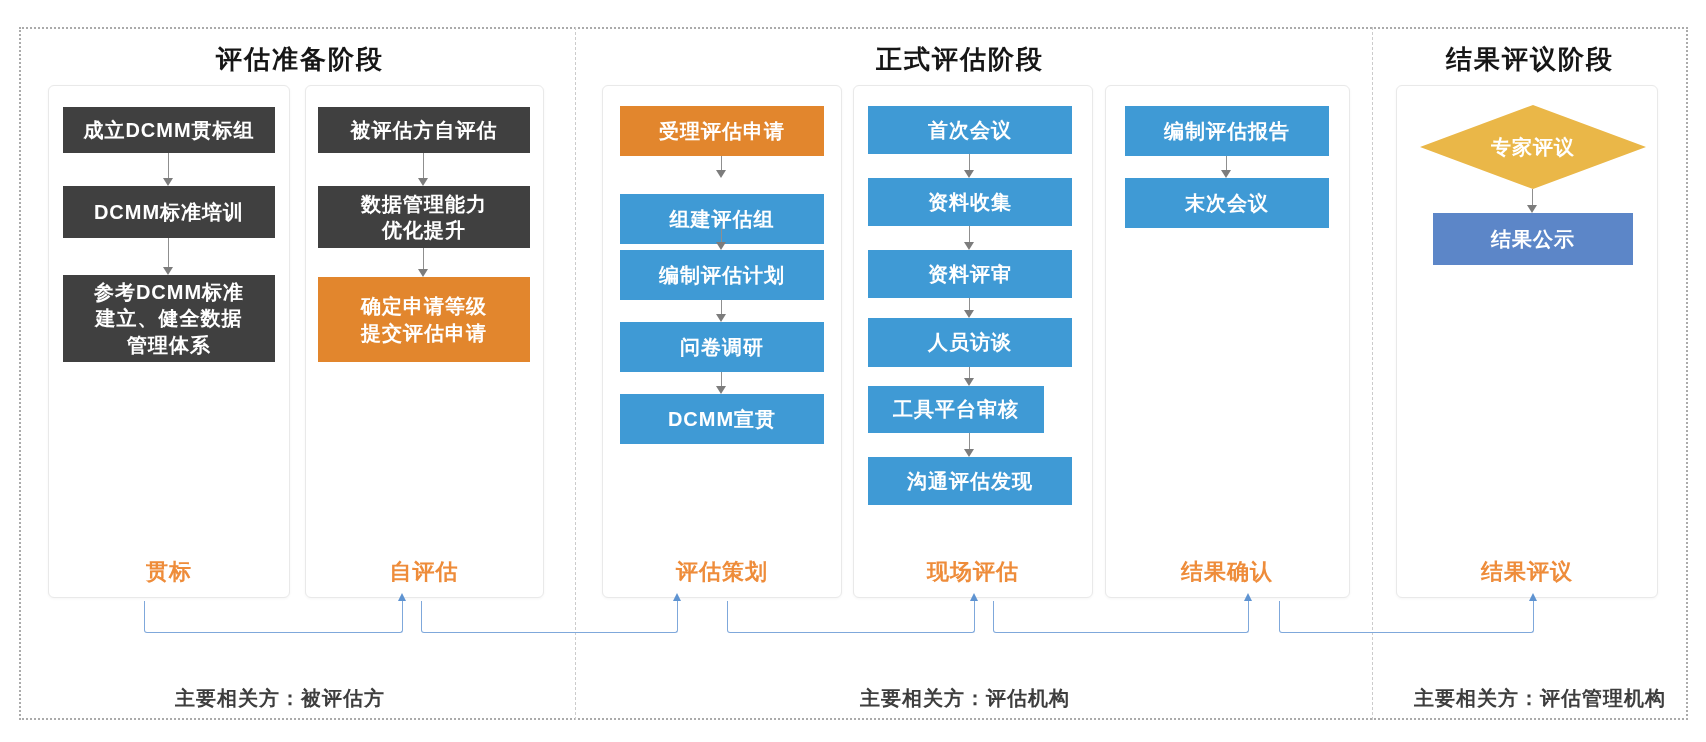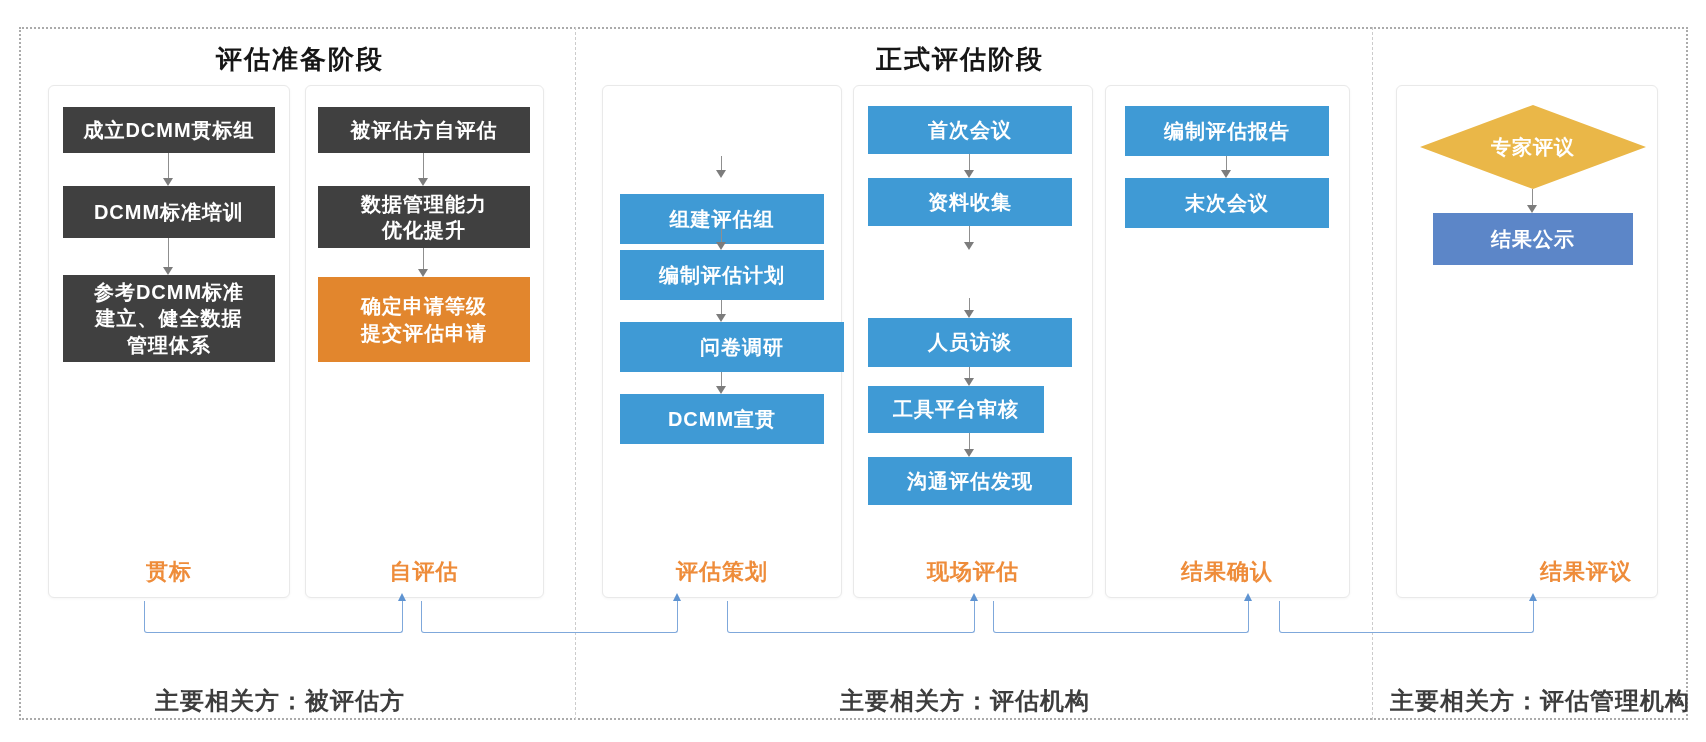--- a/index.html
+++ b/index.html
@@ -54,34 +54,35 @@
     position:absolute;right:-4px;top:-8px;width:0;height:0;
     border-left:4.5px solid transparent;border-right:4.5px solid transparent;
     border-bottom:8px solid #5E93D1;
   }
   .stage-label{
     position:absolute;top:557px;transform:translateX(-50%);
     font-size:22px;font-weight:bold;color:#EE8C3A;letter-spacing:1px;white-space:nowrap;
   }
   .stakeholder{
     position:absolute;top:685px;transform:translateX(-50%);
-    font-size:24px;font-weight:bold;color:#3D3D3D;letter-spacing:1px;white-space:nowrap;
+    font-size:20px;font-weight:bold;color:#3D3D3D;letter-spacing:1px;white-space:nowrap;
   }
 </style>
 </head>
 <body>
 
 <div id="canvas">
 
   <div class="outer-border"></div>
   <div class="divider" style="left:575px;"></div>
   <div class="divider" style="left:1372px;"></div>
 
   <div class="phase-title" style="left:300px;">评估准备阶段</div>
   <div class="phase-title" style="left:960px;">正式评估阶段</div>
+  <div class="phase-title" style="left:1530px;">结果评议阶段</div>
 
   <div class="panel" style="left:48px;width:242px;"></div>
   <div class="panel" style="left:305px;width:239px;"></div>
   <div class="panel" style="left:602px;width:240px;"></div>
   <div class="panel" style="left:853px;width:240px;"></div>
   <div class="panel" style="left:1105px;width:245px;"></div>
   <div class="panel" style="left:1396px;width:262px;"></div>
 
   <div class="box c-muted" style="left:63px;top:107px;width:212px;height:46px;">成立DCMM贯标组</div>
   <div class="varrow" style="left:163px;top:153px;height:33px;">
@@ -104,51 +105,53 @@
     </div>
   <div class="box c-muted" style="left:318px;top:186px;width:212px;height:62px;">数据管理能力
 优化提升</div>
   <div class="varrow" style="left:418px;top:248px;height:29px;">
       <div class="stem"></div>
       <div class="head"></div>
     </div>
   <div class="box c-orange" style="left:318px;top:277px;width:212px;height:85px;">确定申请等级
 提交评估申请</div>
 
+  <div class="box c-orange" style="left:620px;top:106px;width:204px;height:50px;">受理评估申请</div>
   <div class="varrow" style="left:716px;top:156px;height:22px;">
       <div class="stem"></div>
       <div class="head"></div>
     </div>
   <div class="box c-blue" style="left:620px;top:194px;width:204px;height:50px;">组建评估组</div>
   <div class="varrow" style="left:716px;top:228px;height:22px;">
       <div class="stem"></div>
       <div class="head"></div>
     </div>
   <div class="box c-blue" style="left:620px;top:250px;width:204px;height:50px;">编制评估计划</div>
   <div class="varrow" style="left:716px;top:300px;height:22px;">
       <div class="stem"></div>
       <div class="head"></div>
     </div>
-  <div class="box c-blue" style="left:620px;top:322px;width:204px;height:50px;padding-left:20px;">问卷调研</div>
+  <div class="box c-blue" style="left:620px;top:322px;width:204px;height:50px;">问卷调研</div>
   <div class="varrow" style="left:716px;top:372px;height:22px;">
       <div class="stem"></div>
       <div class="head"></div>
     </div>
   <div class="box c-blue" style="left:620px;top:394px;width:204px;height:50px;">DCMM宣贯</div>
 
   <div class="box c-blue" style="left:868px;top:106px;width:204px;height:48px;">首次会议</div>
   <div class="varrow" style="left:964px;top:154px;height:24px;">
       <div class="stem"></div>
       <div class="head"></div>
     </div>
   <div class="box c-blue" style="left:868px;top:178px;width:204px;height:48px;">资料收集</div>
   <div class="varrow" style="left:964px;top:226px;height:24px;">
       <div class="stem"></div>
       <div class="head"></div>
     </div>
+  <div class="box c-blue" style="left:868px;top:250px;width:204px;height:48px;">资料评审</div>
   <div class="varrow" style="left:964px;top:298px;height:20px;">
       <div class="stem"></div>
       <div class="head"></div>
     </div>
   <div class="box c-blue" style="left:868px;top:318px;width:204px;height:49px;">人员访谈</div>
   <div class="varrow" style="left:964px;top:367px;height:19px;">
       <div class="stem"></div>
       <div class="head"></div>
     </div>
   <div class="box c-blue" style="left:868px;top:386px;width:176px;height:47px;">工具平台审核</div>
@@ -170,21 +173,21 @@
       <div class="stem"></div>
       <div class="head"></div>
     </div>
   <div class="box c-rblue" style="left:1433px;top:213px;width:200px;height:52px;">结果公示</div>
 
   <div class="stage-label" style="left:169px;">贯标</div>
   <div class="stage-label" style="left:424px;">自评估</div>
   <div class="stage-label" style="left:722px;">评估策划</div>
   <div class="stage-label" style="left:973px;">现场评估</div>
   <div class="stage-label" style="left:1227px;">结果确认</div>
-  <div class="stage-label" style="left:1586px;">结果评议</div>
+  <div class="stage-label" style="left:1527px;">结果评议</div>
 
   <div class="uconn" style="left:144px;width:259px;">
       <div class="head"></div>
     </div>
   <div class="uconn" style="left:421px;width:257px;">
       <div class="head"></div>
     </div>
   <div class="uconn" style="left:727px;width:248px;">
       <div class="head"></div>
     </div>

